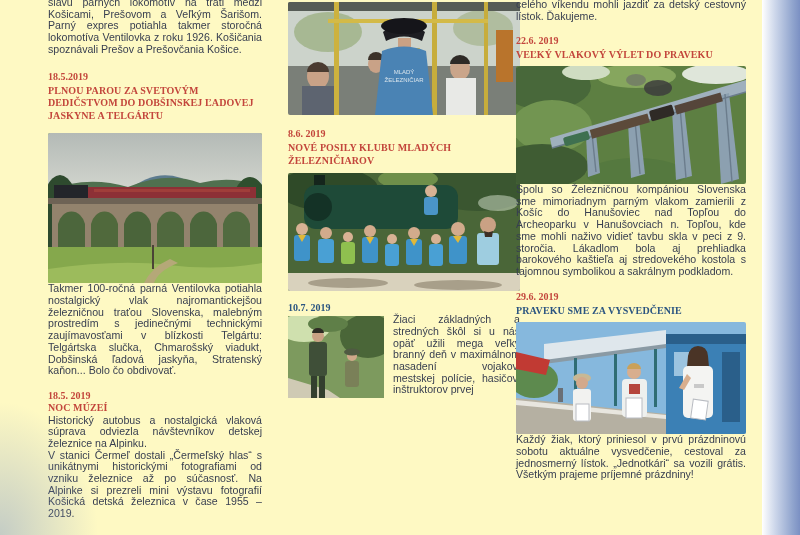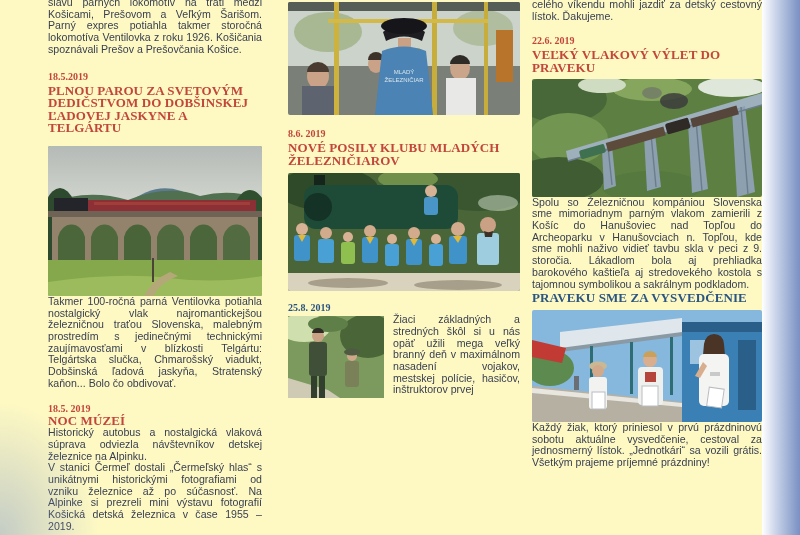--- a/index.html
+++ b/index.html
@@ -1,24 +1,24 @@
 <!DOCTYPE html>
 <html><head>
 <meta charset="utf-8">
 <style>
   html,body{margin:0;padding:0;background:#ffffff;}
   .page{position:relative;width:800px;height:535px;background:#fef9c3;overflow:hidden;
         font-family:"Liberation Sans",sans-serif;}
   .col{position:absolute;top:0;}
   #col-left{left:48px;width:214px;}
   #col-mid{left:288px;width:232px;}
-  #col-right{left:532px;width:230px;}
+  #col-right{left:516px;width:230px;}
   p.body{font-size:10.6px;line-height:11.7px;text-align:justify;color:#373e50;margin:0;}
   .date{font-family:"Liberation Serif",serif;font-weight:bold;font-size:10px;line-height:13px;margin:0;}
-  .title{font-family:"Liberation Serif",serif;font-weight:bold;font-size:13px;line-height:12.6px;margin:0;letter-spacing:.1px;}
+  .title{font-family:"Liberation Serif",serif;font-weight:bold;font-size:10px;line-height:12.6px;margin:0;letter-spacing:.1px;}
   .red{color:#c3463c;}
   .blue{color:#2b5581;}
   .photo{width:100%;overflow:hidden;border-radius:2px;line-height:0;}
   .photo svg{display:block;width:100%;}
   .m-t14{margin-top:14px;} .m-t12{margin-top:12px;} .m-t13{margin-top:13px;}
   .m-t11{margin-top:11px;} .m-t10{margin-top:10px;} .m-t6{margin-top:6px;}
   .m-t5{margin-top:5px;} .m-t4{margin-top:4px;} .m-t3{margin-top:3px;} .m-t2{margin-top:2px;}
   #intro-left{margin-top:-3px;}
   #intro-right{margin-top:-1px;}
   .float-photo{float:left;width:96px;margin:2px 9px 2px 0;line-height:0;}
@@ -153,21 +153,21 @@
           <path d="M122 66 h8 l-4 7 z" fill="#e0b83a"></path>
             <path d="M165 63 h9 l-4 7 z" fill="#e0b83a"></path>
         </g>
         <rect x="0" y="100" width="232" height="18" fill="#d9d2bd"></rect>
         <ellipse cx="60" cy="110" rx="40" ry="5" fill="#a89f8a"></ellipse>
         <ellipse cx="170" cy="112" rx="44" ry="5" fill="#a89f8a"></ellipse>
       </svg>
     </div>
 
 
-    <p class="date blue m-t10">25.8. 2019</p>
+    <p class="date blue m-t10">10.7. 2019</p>
 
     <p class="body m-t5">
       <span class="float-photo">
         <svg viewBox="0 0 96 82" height="82" preserveAspectRatio="none" aria-hidden="true">
           <rect width="96" height="82" fill="#7d9a5e"></rect>
           <ellipse cx="16" cy="12" rx="26" ry="14" fill="#cfe0ae"></ellipse>
           <ellipse cx="80" cy="20" rx="28" ry="22" fill="#4a6638"></ellipse>
           <ellipse cx="40" cy="8" rx="20" ry="8" fill="#5f7f48"></ellipse>
           <path d="M0 82 L0 62 L40 74 L52 82 Z" fill="#cfcab4"></path>
           <circle cx="30" cy="20" r="6" fill="#c9a184"></circle>
@@ -223,20 +223,21 @@
           <rect x="134" y="46" width="24" height="11" rx="2" fill="#2f2a26"></rect>
           <rect x="160" y="48" width="48" height="9" fill="#55453a"></rect>
         </g>
         <ellipse cx="142" cy="22" rx="14" ry="8" fill="#3c3c3c" opacity=".85"></ellipse>
         <ellipse cx="120" cy="14" rx="10" ry="6" fill="#6b6b6b" opacity=".6"></ellipse>
       </svg>
     </div>
 
     <p class="body m-t10">Spolu so Železničnou kompániou Slovenska sme mimoriadnym parným vlakom zamierili z Košíc do Hanušoviec nad Topľou do Archeoparku v Hanušovciach n. Topľou, kde sme mohli naživo vidieť tavbu skla v peci z 9. storočia. Lákadlom bola aj prehliadka barokového kaštieľa aj stredovekého kostola s tajomnou symbolikou a sakrálnym podkladom.</p>
 
+    <p class="date red m-t12">29.6. 2019</p>
     <p class="title blue m-t2">PRAVEKU SME ZA VYSVEDČENIE</p>
 
     <div class="photo m-t5">
       <svg viewBox="0 0 230 112" height="112" preserveAspectRatio="none" aria-hidden="true">
         <rect width="230" height="112" fill="#86b8dd"></rect>
         <ellipse cx="18" cy="58" rx="24" ry="18" fill="#5d8a4e"></ellipse>
         <path d="M0 112 L0 76 L150 92 L150 112 Z" fill="#b5b0a2"></path>
         <path d="M0 78 L150 93 L150 97 L0 83 Z" fill="#e8e6df"></path>
         <path d="M28 22 L150 8 L150 24 L28 40 Z" fill="#dfe7ec"></path>
         <path d="M28 38 L150 22 L150 26 L28 42 Z" fill="#8a9aa4"></path>

